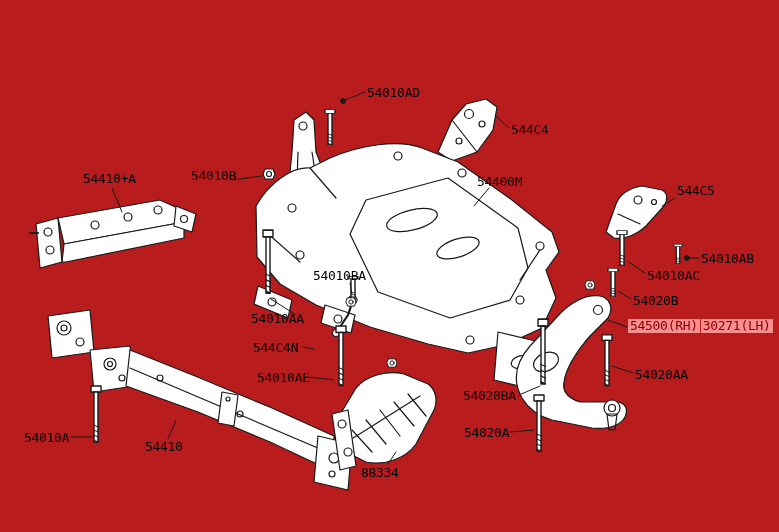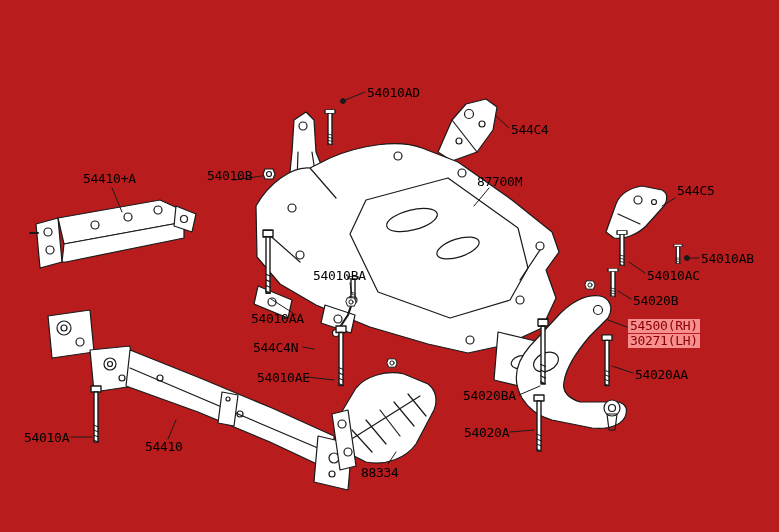--- a/index.html
+++ b/index.html
@@ -12,21 +12,21 @@
   }
   .stage svg{position:absolute;left:0;top:0;}
   .lbl{
     position:absolute;
     font-size:13px;
     line-height:14px;
     color:#000;
     white-space:nowrap;
     letter-spacing:-0.3px;
   }
-  .hl-group{position:absolute;display:flex;flex-direction:column;gap:1px;}
+  .hl-group{position:absolute;display:flex;flex-direction:row;gap:1px;}
   .hl{
     background:#f78f8f;
     color:#8b0000;
     padding:0 2px;
     font-size:13px;line-height:14px;white-space:nowrap;letter-spacing:-0.3px;
   }
 </style>
 </head>
 <body>
 
@@ -193,22 +193,22 @@
           <polygon points="3,1 11,1 13,6 11,11 3,11 1,6"></polygon>
           <circle cx="7" cy="6" r="2.5"></circle>
         </g>
       </symbol>
     </defs>
   </svg>
 
   <div class="lbl" style="left:367px;top:86px">54010AD</div>
   <div class="lbl" style="left:511px;top:123px">544C4</div>
   <div class="lbl" style="left:83px;top:172px">54410+A</div>
-  <div class="lbl" style="left:207px;top:169px">54010B</div>
-  <div class="lbl" style="left:477px;top:175px">87700M</div>
+  <div class="lbl" style="left:191px;top:169px">54010B</div>
+  <div class="lbl" style="left:477px;top:175px">54400M</div>
   <div class="lbl" style="left:677px;top:184px">544C5</div>
   <div class="lbl" style="left:701px;top:252px">54010AB</div>
   <div class="lbl" style="left:647px;top:269px">54010AC</div>
   <div class="lbl" style="left:633px;top:294px">54020B</div>
 
   <div class="hl-group" style="left:628px;top:319px">
     <div class="hl">54500(RH)</div>
     <div class="hl">30271(LH)</div>
   </div>
 

